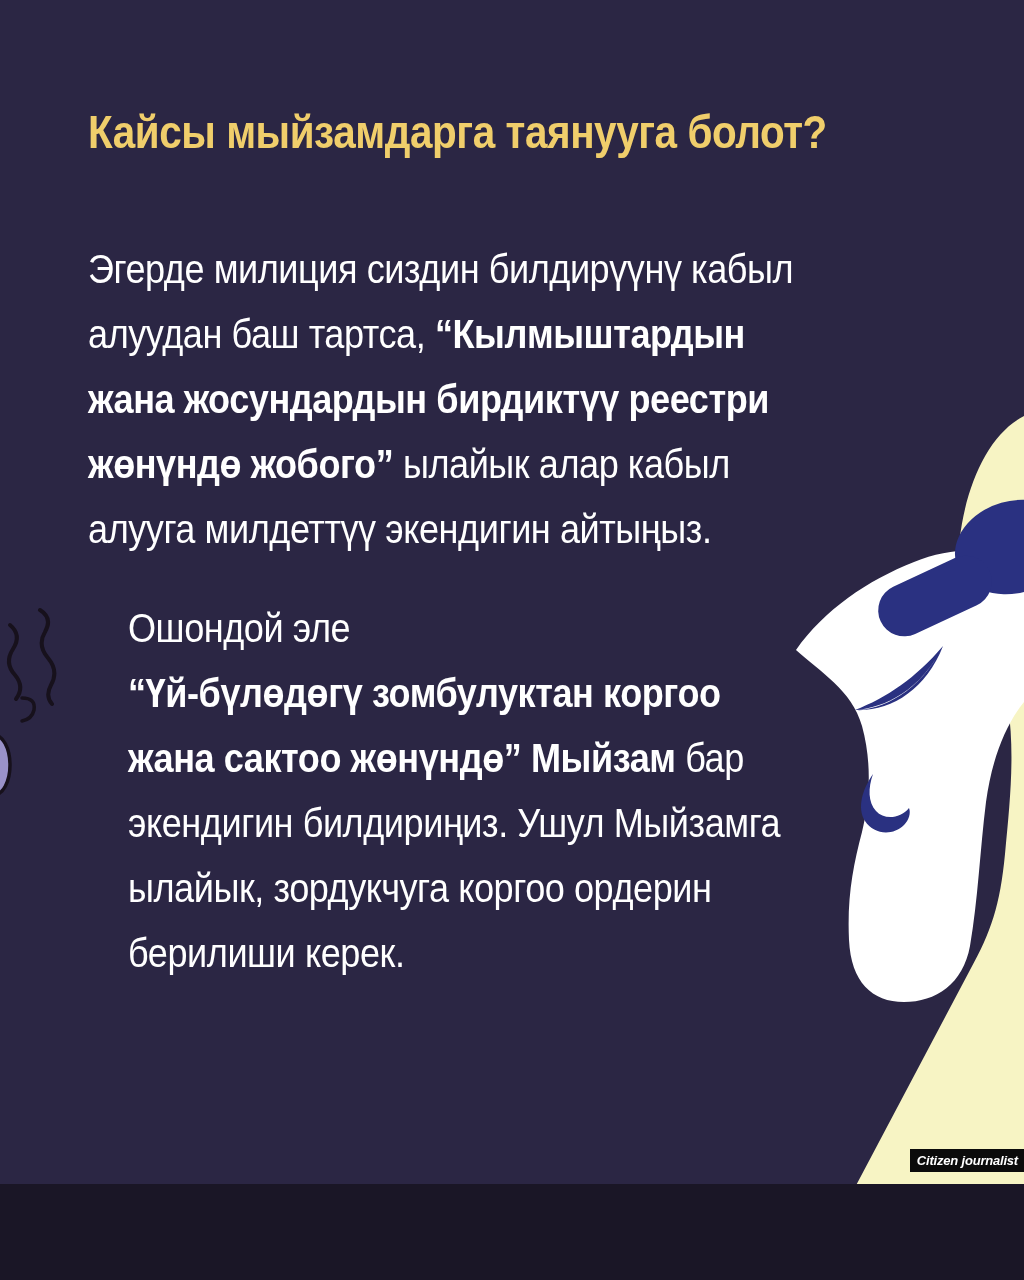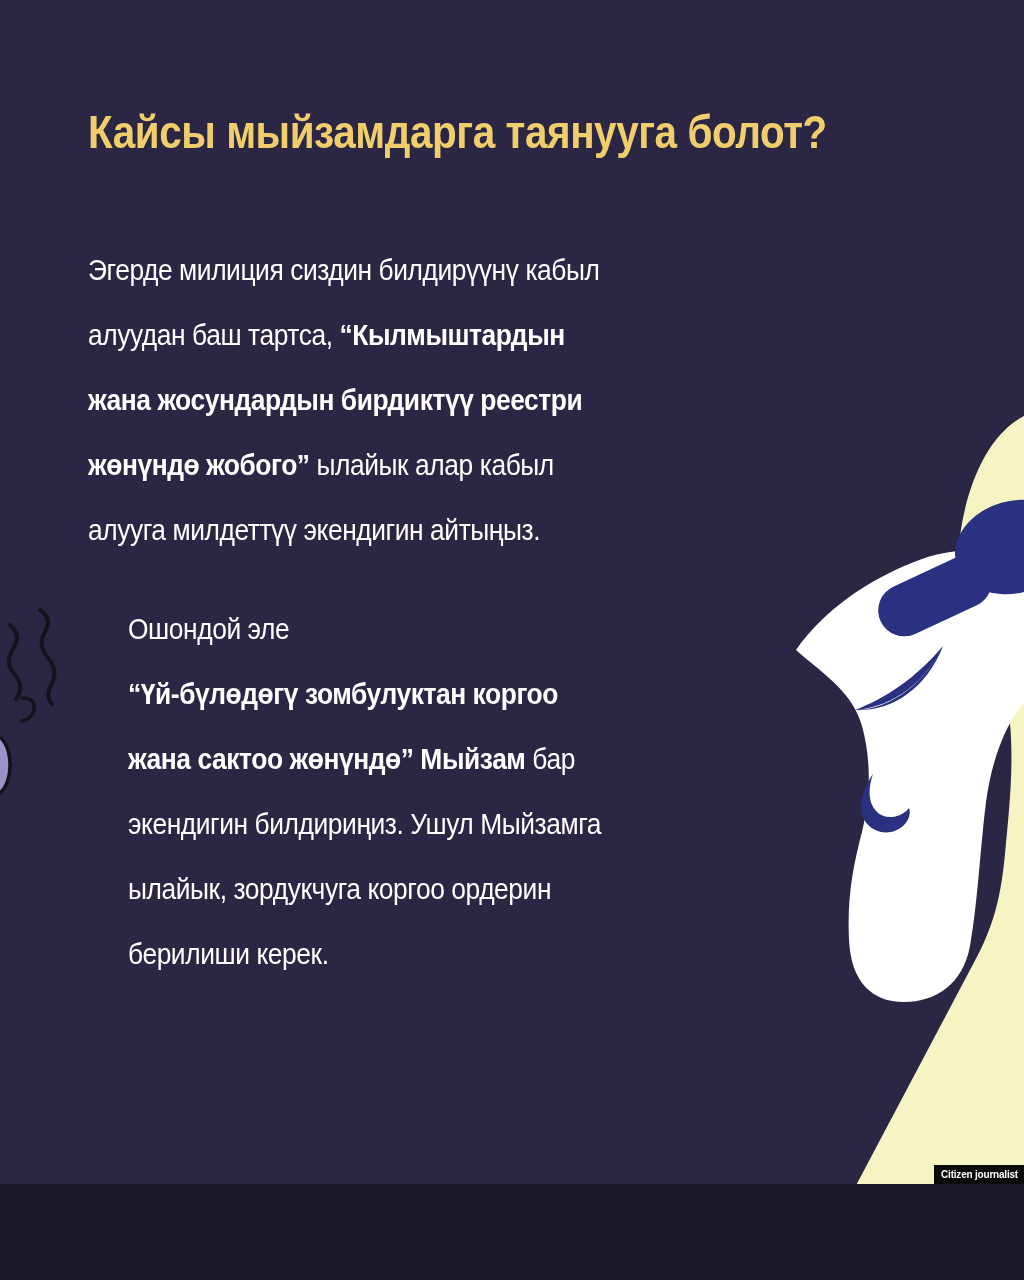--- a/index.html
+++ b/index.html
@@ -26,41 +26,42 @@
     position:absolute;left:88px;top:104px;
     font-size:47px;font-weight:700;line-height:56px;
     color:var(--title,#F0CE6B);
     white-space:nowrap;
     transform:scaleX(0.86);transform-origin:0 50%;
     letter-spacing:-0.5px;
   }
   .para{
     position:absolute;left:88px;
     color:var(--body-text,#FFFFFF);
-    font-size:30px;line-height:65px;font-weight:400;
+    font-size:41px;line-height:65px;font-weight:400;
   }
   .para.p1{top:237px;}
   .para.p2{top:596px;margin-left:40px;}
   .bline{
     white-space:nowrap;
     transform:scaleX(0.88);transform-origin:0 50%;
     letter-spacing:-0.5px;
   }
   .seg-bold{font-weight:700;}
   .illu{position:absolute;pointer-events:none;}
   .illu.main{left:700px;top:400px;}
   .illu.strands{left:0;top:580px;}
   .credit-badge{
-    position:absolute;right:0;bottom:0;
+    position:absolute;right:0;bottom:12px;
     background:var(--badge-bg,#0B0B0B);
     color:var(--badge-text,#FFFFFF);
-    font-size:10px;font-weight:700;
+    font-size:13px;font-weight:700;
     padding:4px 6px 4px 7px;
     letter-spacing:-0.2px;
     white-space:nowrap;
+    font-style:italic;
   }
 </style>
 </head>
 <body>
 
 <div class="canvas">
 
   <div class="page-title">Кайсы мыйзамдарга таянууга болот?</div>
 
   <div class="para p1">

